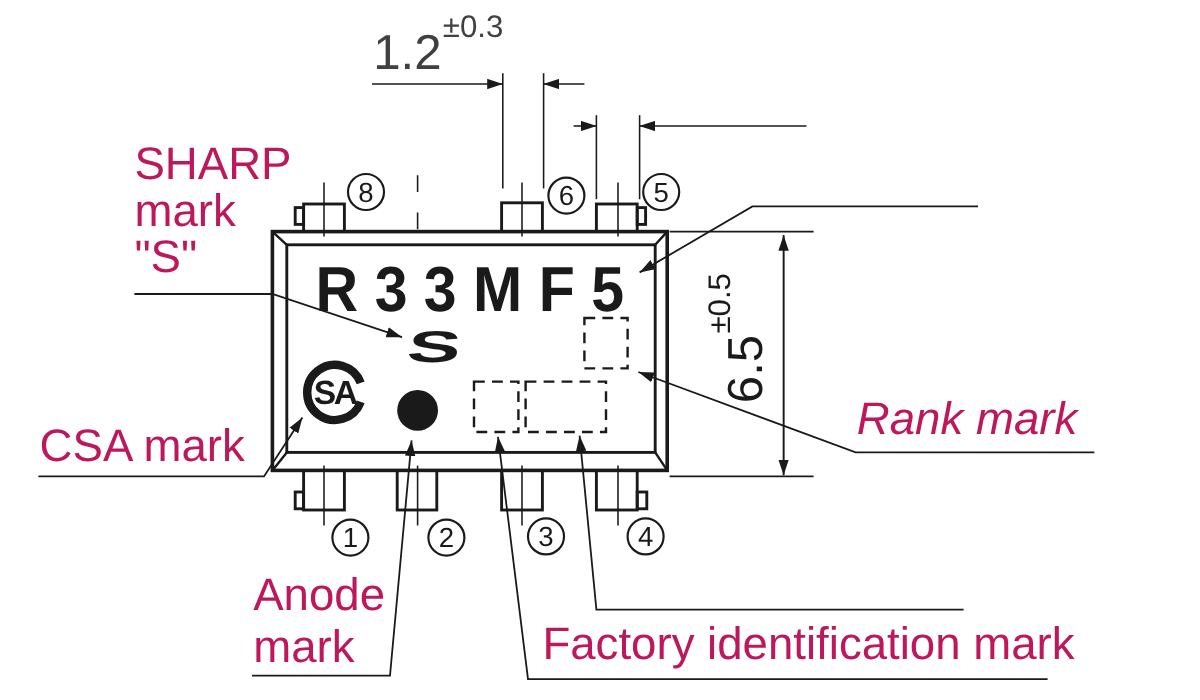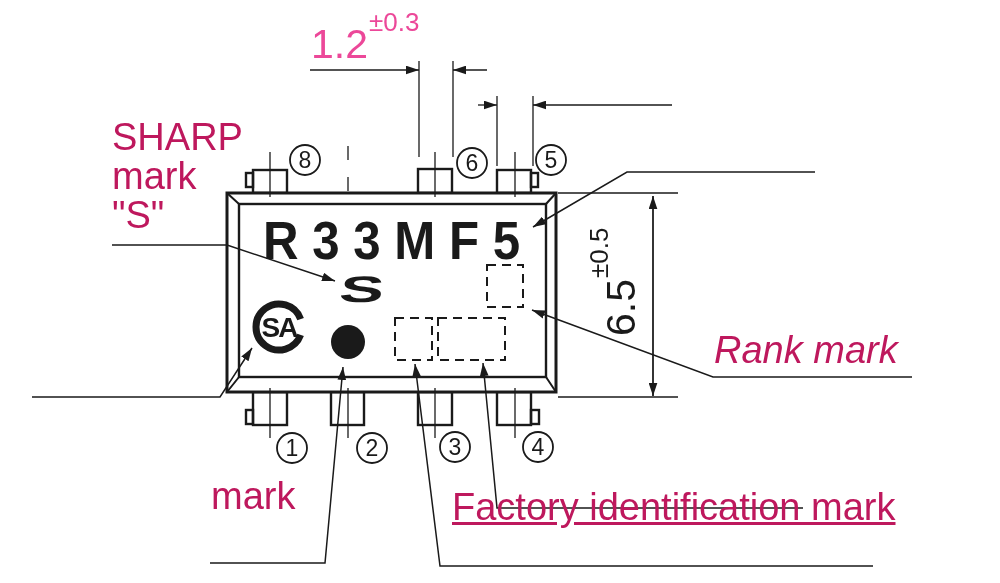--- a/index.html
+++ b/index.html
@@ -3,21 +3,21 @@
 <meta charset="utf-8">
 <style>
   html,body{margin:0;padding:0;background:#fff;}
   #stage{position:relative;width:1000px;height:583px;background:#fff;overflow:hidden;
          font-family:"Liberation Sans",sans-serif;color:#1a1a1a;}
   #lineart{position:absolute;left:0;top:0;}
   svg text{font-family:"Liberation Sans",sans-serif;fill:#1a1a1a;}
   .label{position:absolute;font-size:38px;line-height:1.03;white-space:nowrap;color:#be185d;}
   .lh{line-height:39px;}
   .lh2{line-height:44px;}
-  .dim{position:absolute;font-size:41px;white-space:nowrap;color:#ec4899;}
+  .dim{position:absolute;font-size:41px;white-space:nowrap;color:#404040;}
   .dim sup{font-size:26px;position:relative;top:-0.45em;left:1px;}
   .dim-rot{position:absolute;left:652px;top:280px;width:170px;height:56px;
            transform:rotate(-90deg);transform-origin:left bottom;font-size:41px;
            white-space:nowrap;color:#1a1a1a;}
   .dim-rot sup{font-size:26px;position:relative;top:-0.45em;left:1px;}
 </style>
 </head>
 <body>
 
 <div id="stage">
@@ -160,21 +160,23 @@
 
   <div class="label lh" style="left:112px;top:118px;">
     <div>SHARP</div>
     <div>mark</div>
     <div>"S"</div>
   </div>
 
 
   <div class="label" style="left:714px;top:331px;font-style:italic;">Rank mark</div>
 
+  <div class="label" style="left:33px;top:353px;">CSA mark</div>
 
   <div class="label lh2" style="left:211px;top:474px;">
+    <div>Anode</div>
     <div>mark</div>
   </div>
 
 
-  <div class="label" style="left:452px;top:488px;text-decoration:underline;">Factory identification mark</div>
+  <div class="label" style="left:452px;top:518px;">Factory identification mark</div>
 
 </div>
 
 </body></html>

